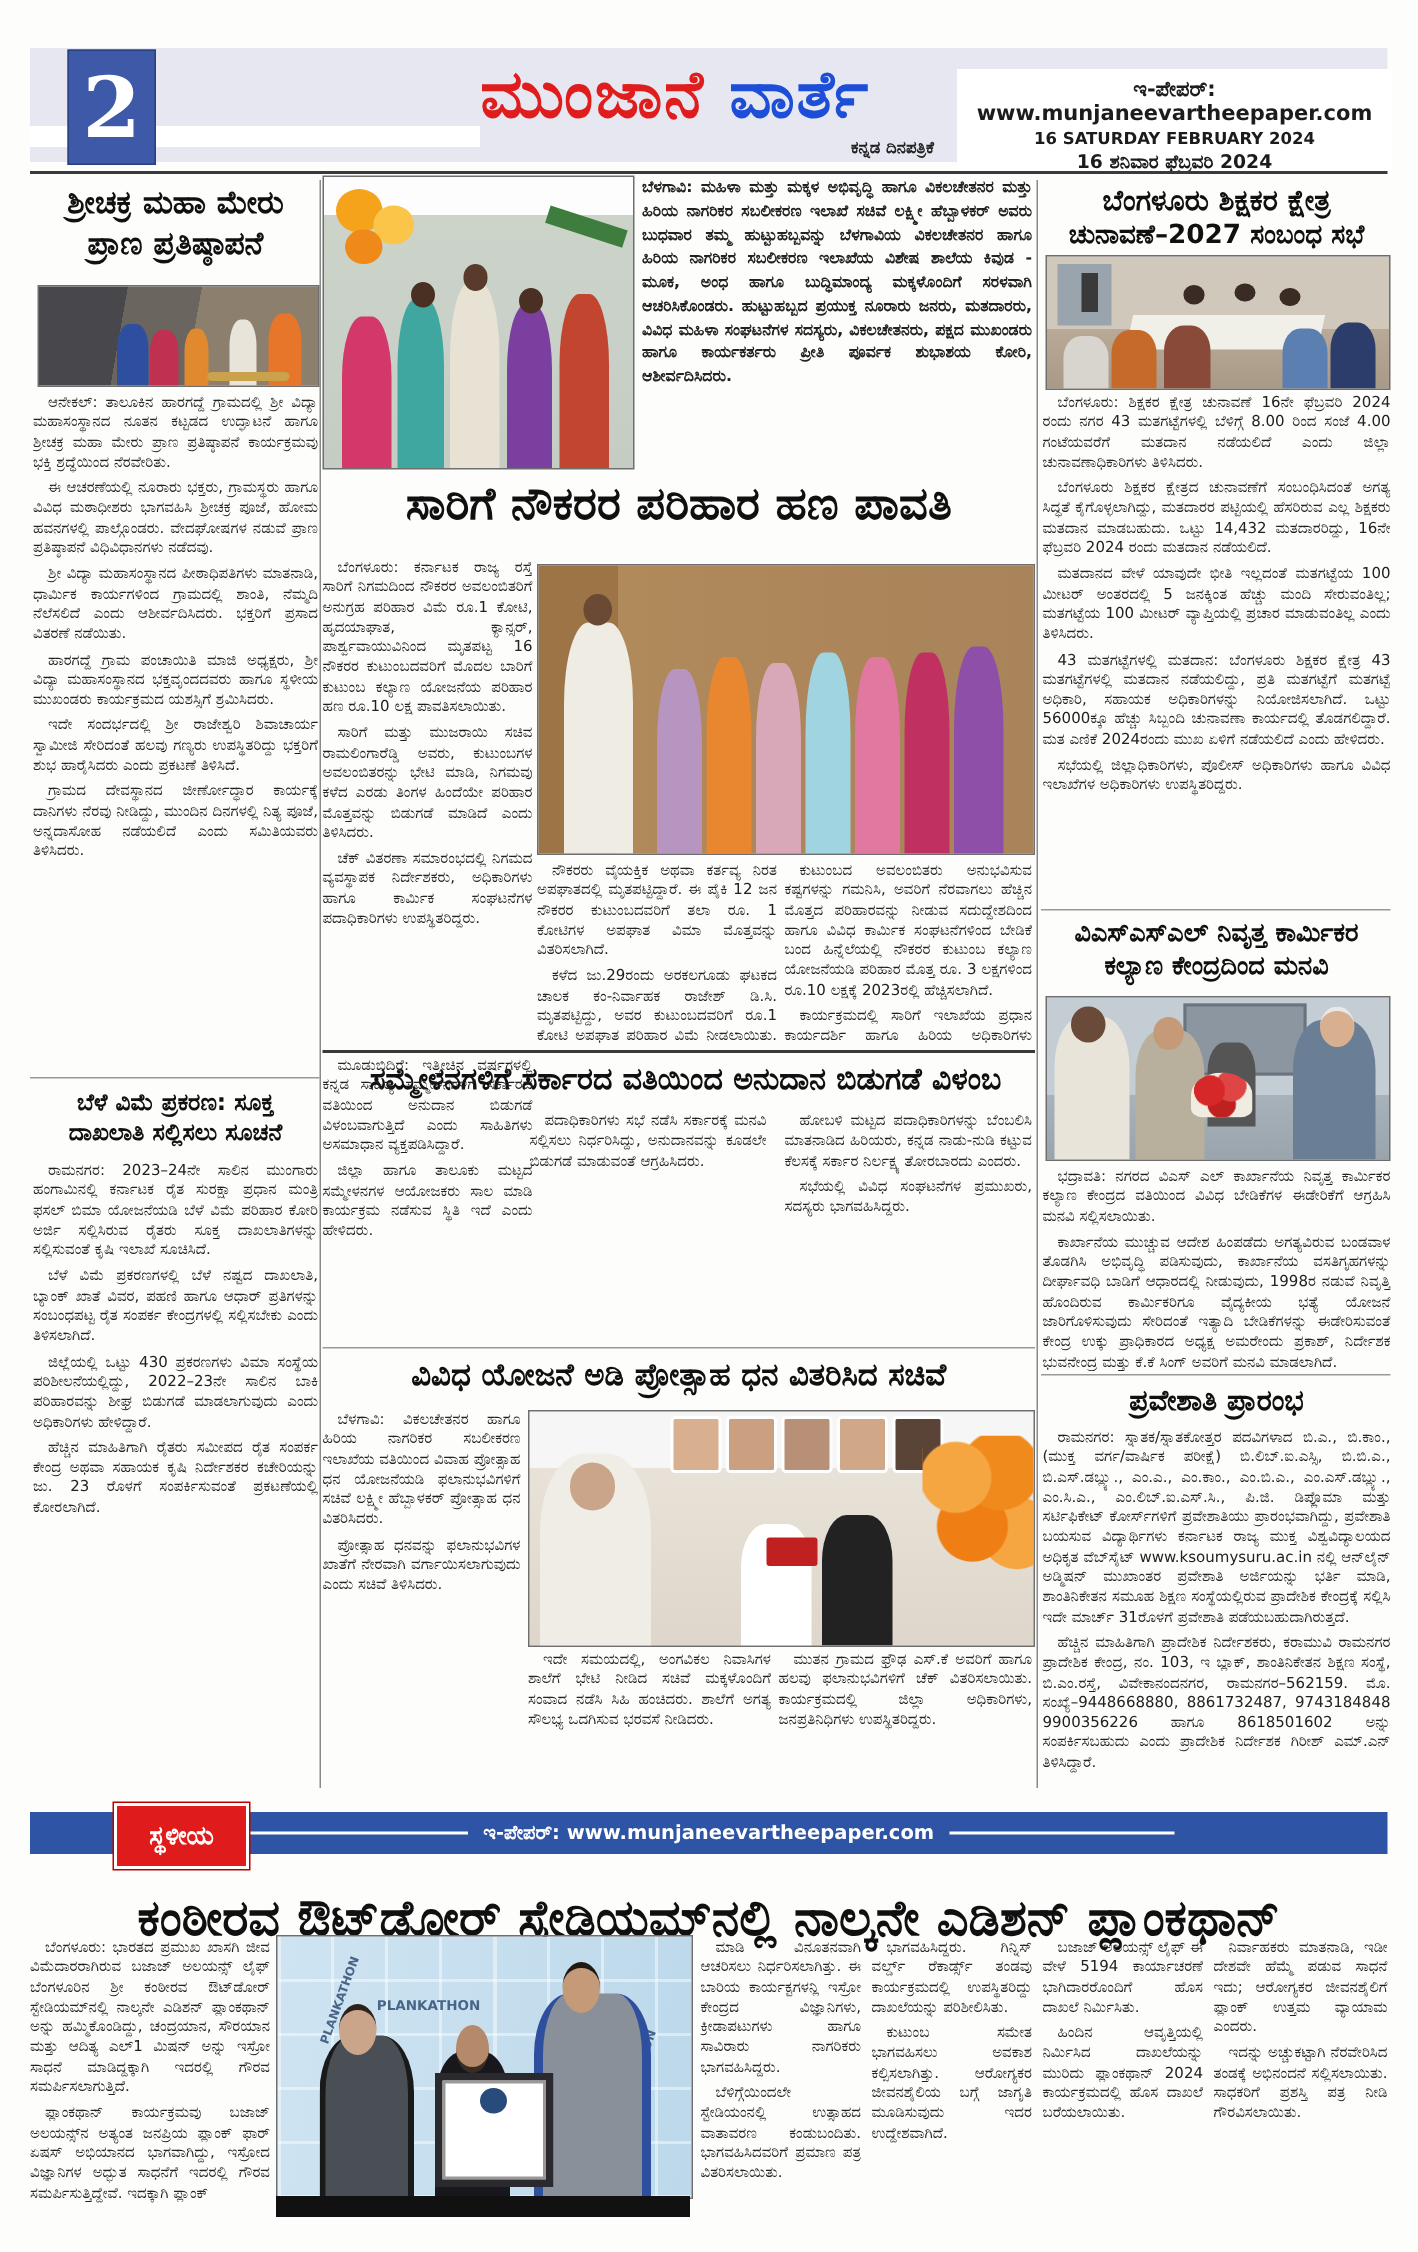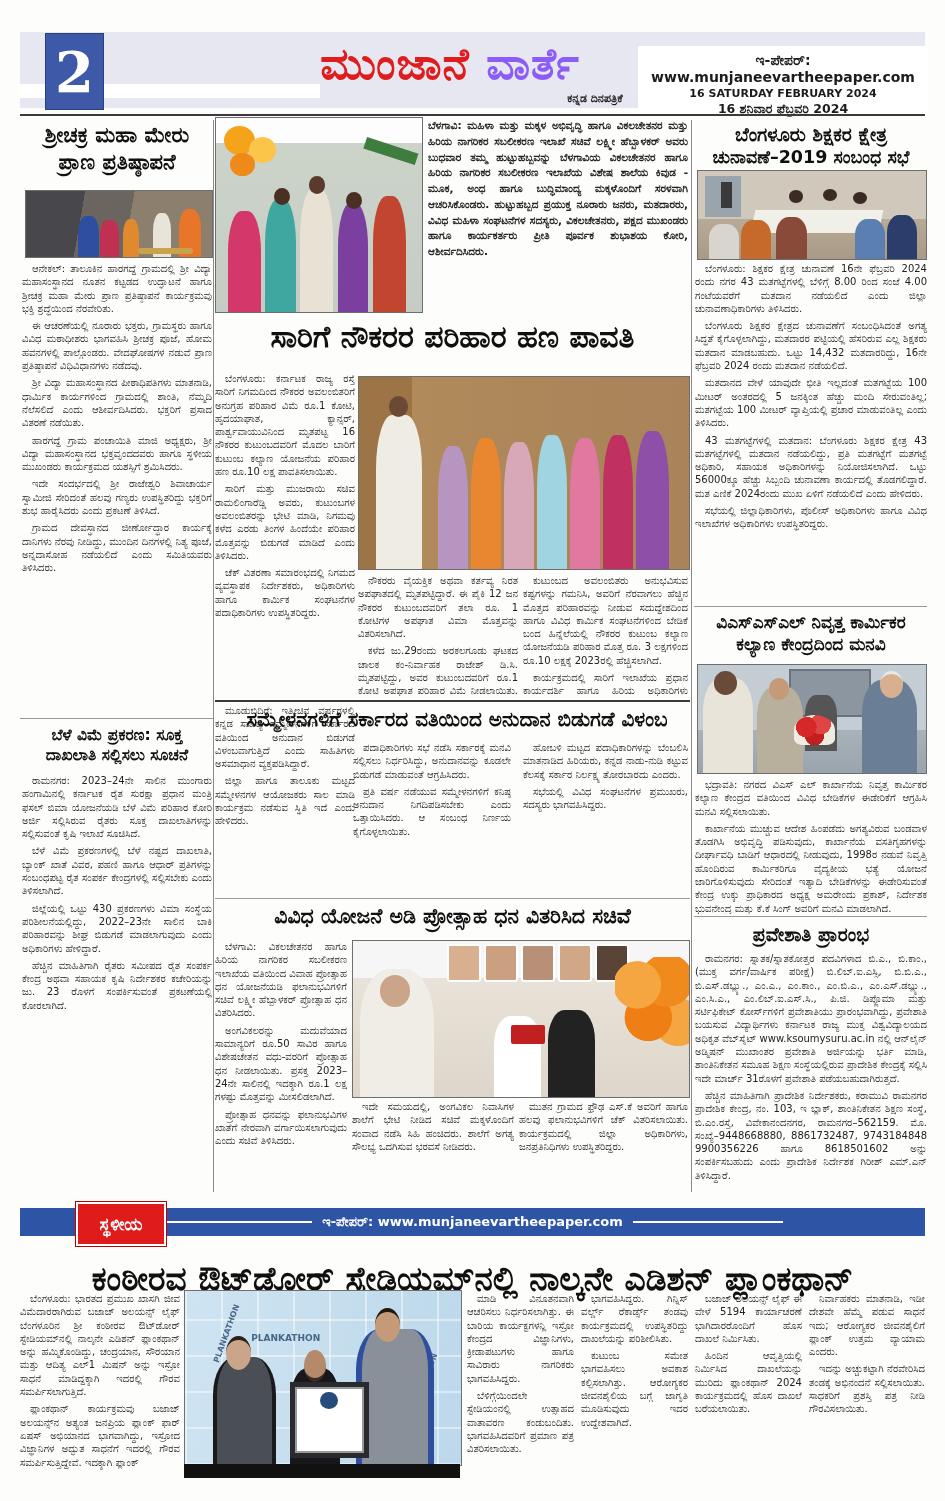--- a/index.html
+++ b/index.html
@@ -4,21 +4,21 @@
 <style>
   html,body{margin:0;padding:0;background:#ffffff;}
   .page{position:relative;width:945px;height:1501px;background:#fdfdfb;
         font-family:"DejaVu Sans","Liberation Sans",sans-serif;color:#1c1c1c;overflow:hidden;}
   .abs{position:absolute;}
   .band{background:#e7e7f2;}
   .pagenum{background:#3d59a8;border:1px solid #27407f;display:flex;align-items:center;justify-content:center;}
   .pagenum span{font-family:"DejaVu Serif","Liberation Serif",serif;font-weight:bold;font-size:56px;color:#fff;}
   .masthead{font-weight:800;font-size:44px;letter-spacing:1px;text-align:center;white-space:nowrap;}
   .masthead .red{color:#e01d1d;}
-  .masthead .blk{color:#8b5cf6;}
+  .masthead .blk{color:#1d4ed8;}
   .tagline{font-size:11px;font-weight:700;text-align:center;color:#222;}
   .hinfo{background:#fff;text-align:center;padding-top:6px;}
   .hinfo .r1{font-size:14px;font-weight:700;}
   .hinfo .r2{font-size:11px;font-weight:700;margin-top:2px;}
   .hinfo .r3{font-size:12.5px;font-weight:700;margin-top:1px;}
   .rule{background:#3a3a3a;}
   .thinrule{background:#999;}
   .vrule{background:#8a8a8a;width:1px;}
   .hl{font-weight:800;color:#101010;text-align:center;line-height:1.28;}
   .body{font-size:10px;line-height:1.33;text-align:justify;color:#222;overflow:hidden;}
@@ -132,32 +132,30 @@
     </div>
 
   <div class="abs rule" style="left:215px;top:700px;width:475px;height:2px;"></div>
   <div class="abs hl" style="left:215px;top:707px;width:484px;font-size:20px;">ಸಮ್ಮೇಳನಗಳಿಗೆ ಸರ್ಕಾರದ ವತಿಯಿಂದ ಅನುದಾನ ಬಿಡುಗಡೆ ವಿಳಂಬ</div>
   <div class="abs body" style="left:215px;top:704px;width:140px;height:154px;">
       <p>ಮೂಡುಬಿದಿರೆ: ಇತ್ತೀಚಿನ ವರ್ಷಗಳಲ್ಲಿ ಕನ್ನಡ ಸಾಹಿತ್ಯ ಸಮ್ಮೇಳನಗಳಿಗೆ ಸರ್ಕಾರದ ವತಿಯಿಂದ ಅನುದಾನ ಬಿಡುಗಡೆ ವಿಳಂಬವಾಗುತ್ತಿದೆ ಎಂದು ಸಾಹಿತಿಗಳು ಅಸಮಾಧಾನ ವ್ಯಕ್ತಪಡಿಸಿದ್ದಾರೆ.</p>
       <p>ಜಿಲ್ಲಾ ಹಾಗೂ ತಾಲೂಕು ಮಟ್ಟದ ಸಮ್ಮೇಳನಗಳ ಆಯೋಜಕರು ಸಾಲ ಮಾಡಿ ಕಾರ್ಯಕ್ರಮ ನಡೆಸುವ ಸ್ಥಿತಿ ಇದೆ ಎಂದು ಹೇಳಿದರು.</p>
     </div>
   <div class="abs body" style="left:353px;top:741px;width:158px;height:154px;">
       <p>ಪದಾಧಿಕಾರಿಗಳು ಸಭೆ ನಡೆಸಿ ಸರ್ಕಾರಕ್ಕೆ ಮನವಿ ಸಲ್ಲಿಸಲು ನಿರ್ಧರಿಸಿದ್ದು, ಅನುದಾನವನ್ನು ಕೂಡಲೇ ಬಿಡುಗಡೆ ಮಾಡುವಂತೆ ಆಗ್ರಹಿಸಿದರು.</p>
-      <p>ಪ್ರತಿ ವರ್ಷ ನಡೆಯುವ ಸಮ್ಮೇಳನಗಳಿಗೆ ಕನಿಷ್ಠ ಅನುದಾನ ನಿಗದಿಪಡಿಸಬೇಕು ಎಂದು ಒತ್ತಾಯಿಸಿದರು. ಆ ಸಂಬಂಧ ನಿರ್ಣಯ ಕೈಗೊಳ್ಳಲಾಯಿತು.</p>
     </div>
   <div class="abs body" style="left:523px;top:741px;width:165px;height:154px;">
       <p>ಹೋಬಳಿ ಮಟ್ಟದ ಪದಾಧಿಕಾರಿಗಳನ್ನು ಬೆಂಬಲಿಸಿ ಮಾತನಾಡಿದ ಹಿರಿಯರು, ಕನ್ನಡ ನಾಡು-ನುಡಿ ಕಟ್ಟುವ ಕೆಲಸಕ್ಕೆ ಸರ್ಕಾರ ನಿರ್ಲಕ್ಷ್ಯ ತೋರಬಾರದು ಎಂದರು.</p>
       <p>ಸಭೆಯಲ್ಲಿ ವಿವಿಧ ಸಂಘಟನೆಗಳ ಪ್ರಮುಖರು, ಸದಸ್ಯರು ಭಾಗವಹಿಸಿದ್ದರು.</p>
     </div>
 
   <div class="abs thinrule" style="left:215px;top:898px;width:475px;height:1px;"></div>
   <div class="abs hl" style="left:215px;top:903px;width:475px;font-size:20.5px;">ವಿವಿಧ ಯೋಜನೆ ಅಡಿ ಪ್ರೋತ್ಸಾಹ ಧನ ವಿತರಿಸಿದ ಸಚಿವೆ</div>
   <div class="abs body" style="left:215px;top:940px;width:132px;height:250px;">
       <p>ಬೆಳಗಾವಿ: ವಿಕಲಚೇತನರ ಹಾಗೂ ಹಿರಿಯ ನಾಗರಿಕರ ಸಬಲೀಕರಣ ಇಲಾಖೆಯ ವತಿಯಿಂದ ವಿವಾಹ ಪ್ರೋತ್ಸಾಹ ಧನ ಯೋಜನೆಯಡಿ ಫಲಾನುಭವಿಗಳಿಗೆ ಸಚಿವೆ ಲಕ್ಷ್ಮೀ ಹೆಬ್ಬಾಳಕರ್ ಪ್ರೋತ್ಸಾಹ ಧನ ವಿತರಿಸಿದರು.</p>
-      <p>ಅಂಗವಿಕಲರನ್ನು ಮದುವೆಯಾದ ಸಾಮಾನ್ಯರಿಗೆ ರೂ.50 ಸಾವಿರ ಹಾಗೂ ವಿಶೇಷಚೇತನ ವಧು-ವರರಿಗೆ ಪ್ರೋತ್ಸಾಹ ಧನ ನೀಡಲಾಯಿತು. ಪ್ರಸಕ್ತ 2023–24ನೇ ಸಾಲಿನಲ್ಲಿ ಇದಕ್ಕಾಗಿ ರೂ.1 ಲಕ್ಷ ಗಳಷ್ಟು ಮೊತ್ತವನ್ನು ಮೀಸಲಿಡಲಾಗಿದೆ.</p>
       <p>ಪ್ರೋತ್ಸಾಹ ಧನವನ್ನು ಫಲಾನುಭವಿಗಳ ಖಾತೆಗೆ ನೇರವಾಗಿ ವರ್ಗಾಯಿಸಲಾಗುವುದು ಎಂದು ಸಚಿವೆ ತಿಳಿಸಿದರು.</p>
     </div>
   <div class="abs photo" style="left:352px;top:940px;width:336px;height:156px;background:linear-gradient(#f6f6f6 0%,#f6f6f6 24%,#e8e2d8 24%,#ded6ca 100%);">
     <div class="abs" style="left:28%;top:2%;width:9%;height:22%;background:#d8b090;border:2px solid #fff;border-radius:3px;"></div>
     <div class="abs" style="left:39%;top:2%;width:9%;height:22%;background:#caa080;border:2px solid #fff;border-radius:3px;"></div>
     <div class="abs" style="left:50%;top:2%;width:9%;height:22%;background:#b89078;border:2px solid #fff;border-radius:3px;"></div>
     <div class="abs" style="left:61%;top:2%;width:9%;height:22%;background:#d0a888;border:2px solid #fff;border-radius:3px;"></div>
     <div class="abs" style="left:72%;top:2%;width:9%;height:22%;background:#5a4438;border:2px solid #fff;border-radius:3px;"></div>
     <div class="abs" style="right:0;top:10%;width:22%;height:60%;background:radial-gradient(circle at 30% 30%,#f6a640 0 28%,transparent 29%),radial-gradient(circle at 70% 25%,#f08a1d 0 30%,transparent 31%),radial-gradient(circle at 45% 65%,#ef7f15 0 32%,transparent 33%),radial-gradient(circle at 85% 70%,#f6a640 0 26%,transparent 27%);"></div>
     <div class="abs" style="left:2%;top:18%;width:22%;height:82%;background:#f0ede6;border-radius:40% 40% 0 0;"></div>
@@ -168,21 +166,21 @@
   </div>
   <div class="abs body" style="left:352px;top:1100px;width:162px;height:90px;">
       <p>ಇದೇ ಸಮಯದಲ್ಲಿ, ಅಂಗವಿಕಲ ನಿವಾಸಿಗಳ ಶಾಲೆಗೆ ಭೇಟಿ ನೀಡಿದ ಸಚಿವೆ ಮಕ್ಕಳೊಂದಿಗೆ ಸಂವಾದ ನಡೆಸಿ ಸಿಹಿ ಹಂಚಿದರು. ಶಾಲೆಗೆ ಅಗತ್ಯ ಸೌಲಭ್ಯ ಒದಗಿಸುವ ಭರವಸೆ ನೀಡಿದರು.</p>
     </div>
   <div class="abs body" style="left:519px;top:1100px;width:169px;height:90px;">
       <p>ಮುತನ ಗ್ರಾಮದ ಫ್ರೌಢ ಎಸ್.ಕೆ ಅವರಿಗೆ ಹಾಗೂ ಹಲವು ಫಲಾನುಭವಿಗಳಿಗೆ ಚೆಕ್ ವಿತರಿಸಲಾಯಿತು. ಕಾರ್ಯಕ್ರಮದಲ್ಲಿ ಜಿಲ್ಲಾ ಅಧಿಕಾರಿಗಳು, ಜನಪ್ರತಿನಿಧಿಗಳು ಉಪಸ್ಥಿತರಿದ್ದರು.</p>
     </div>
 
   <div class="abs hl" style="left:695px;top:122px;width:232px;">
     <div style="font-size:19px;">ಬೆಂಗಳೂರು ಶಿಕ್ಷಕರ ಕ್ಷೇತ್ರ</div>
-    <div style="font-size:17.5px;">ಚುನಾವಣೆ–2019 ಸಂಬಂಧ ಸಭೆ</div>
+    <div style="font-size:17.5px;">ಚುನಾವಣೆ–2027 ಸಂಬಂಧ ಸಭೆ</div>
   </div>
   <div class="abs photo" style="left:697px;top:170px;width:228px;height:88px;background:linear-gradient(#cfc8bb 0%,#cfc8bb 55%,#b8aa97 55%,#a89a86 100%);">
     <div class="abs" style="left:3%;top:6%;width:16%;height:46%;background:#9aa4ad;"></div>
     <div class="abs" style="left:24%;top:44%;width:56%;height:26%;background:#f0efe8;transform:skewX(-12deg);"></div>
     <div class="abs" style="left:10%;top:12%;width:5%;height:30%;background:#3a3a3a;"></div>
     <div class="abs" style="left:5%;bottom:0;width:13%;height:40%;background:#d8d5cf;border-radius:40% 40% 0 0;"></div>
     <div class="abs" style="left:19%;bottom:0;width:13%;height:44%;background:#c56a2a;border-radius:40% 40% 0 0;"></div>
     <div class="abs" style="left:34%;bottom:0;width:14%;height:48%;background:#8a4a3a;border-radius:40% 40% 0 0;"></div>
     <div class="abs" style="right:18%;bottom:0;width:13%;height:46%;background:#5b7fb0;border-radius:40% 40% 0 0;"></div>
     <div class="abs" style="right:4%;bottom:0;width:13%;height:50%;background:#2c3d6b;border-radius:40% 40% 0 0;"></div>

